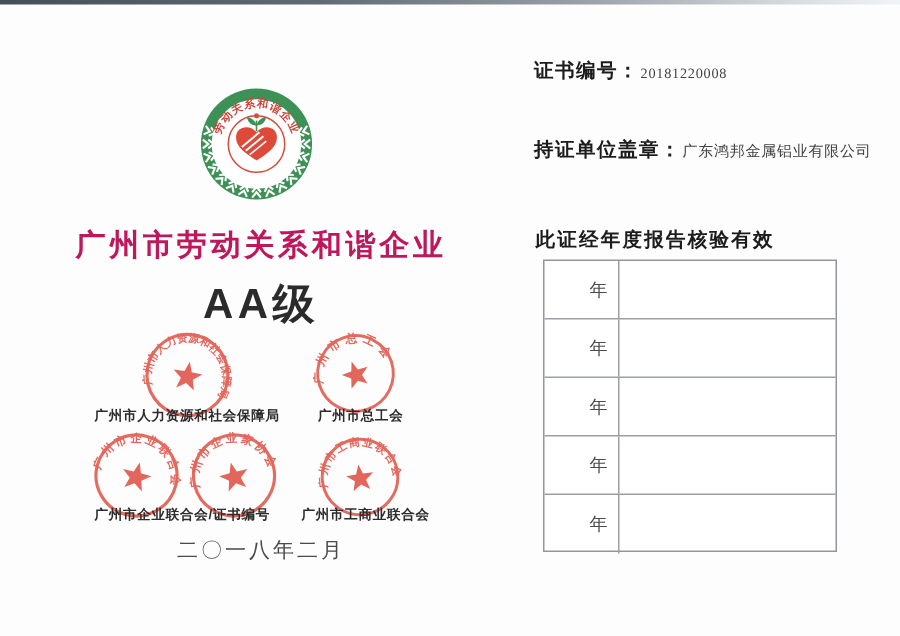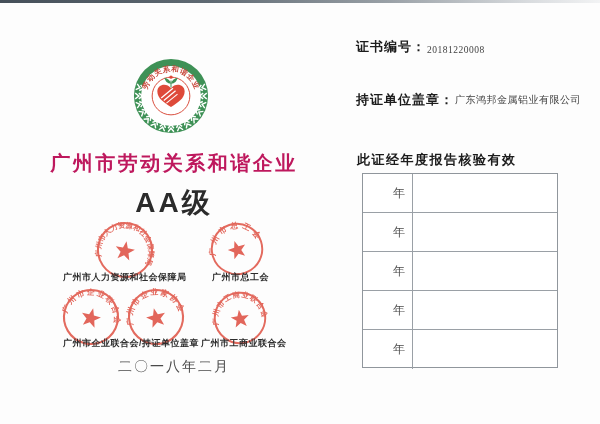--- a/index.html
+++ b/index.html
@@ -47,21 +47,21 @@
   .issuer-4 { left:201px; top:337px; }
   .issue-date {
     position:absolute; left:0; top:358px; width:348px;
     text-align:center; font-size:14px; color:#4a4a4a; letter-spacing:2px;
   }
 
   
   .right-page { position:absolute; left:330px; top:0; width:270px; height:424px; }
   .field-row { position:absolute; display:flex; align-items:flex-end; white-space:nowrap; }
   .row-certno { left:26px; top:38px; }
-  .row-holder { left:26px; top:91px;align-items:center; }
+  .row-holder { left:26px; top:91px; }
   .field-label { font-size:13px; font-weight:bold; color:#1c1c1c; letter-spacing:1px; }
   .field-value { font-family:"Liberation Serif", serif; color:#3f3f3f; margin-left:1px; padding-bottom:1px; }
   .certno-value { font-size:9.5px; letter-spacing:0.5px; }
   .holder-value { font-size:10px; letter-spacing:0.5px; }
   .verify-title {
     position:absolute; left:27px; top:151px;
     font-size:13px; font-weight:bold; color:#1c1c1c; letter-spacing:1.5px; white-space:nowrap;
   }
   .verify-table {
     position:absolute; left:32px; top:173px; width:196px; height:195px;
@@ -165,21 +165,21 @@
       <defs>
           <path id="sa5" d="M 13,68 A 40,40 0 1 1 87,68" fill="none"></path>
         </defs>
       <circle class="seal-ring" cx="50" cy="50" r="45"></circle>
       <polygon class="seal-star" points="50,35 54.1,46.3 66.2,46.7 56.7,54.2 60,65.8 50,59 40,65.8 43.3,54.2 33.8,46.7 45.9,46.3"></polygon>
       <text class="seal-text"><textPath href="#sa5" startOffset="50%">广州市工商业联合会</textPath></text>
     </svg>
 
     <div class="issuer issuer-1">广州市人力资源和社会保障局</div>
     <div class="issuer issuer-2">广州市总工会</div>
-    <div class="issuer issuer-3">广州市企业联合会/持证单位盖章</div>
+    <div class="issuer issuer-3">广州市企业联合会/证书编号</div>
     <div class="issuer issuer-4">广州市工商业联合会</div>
 
     <div class="issue-date">二〇一八年二月</div>
   </div>
 
   <div class="right-page">
 
     <div class="field-row row-certno">
       <span class="field-label">证书编号：</span>
       <span class="field-value certno-value">20181220008</span>

